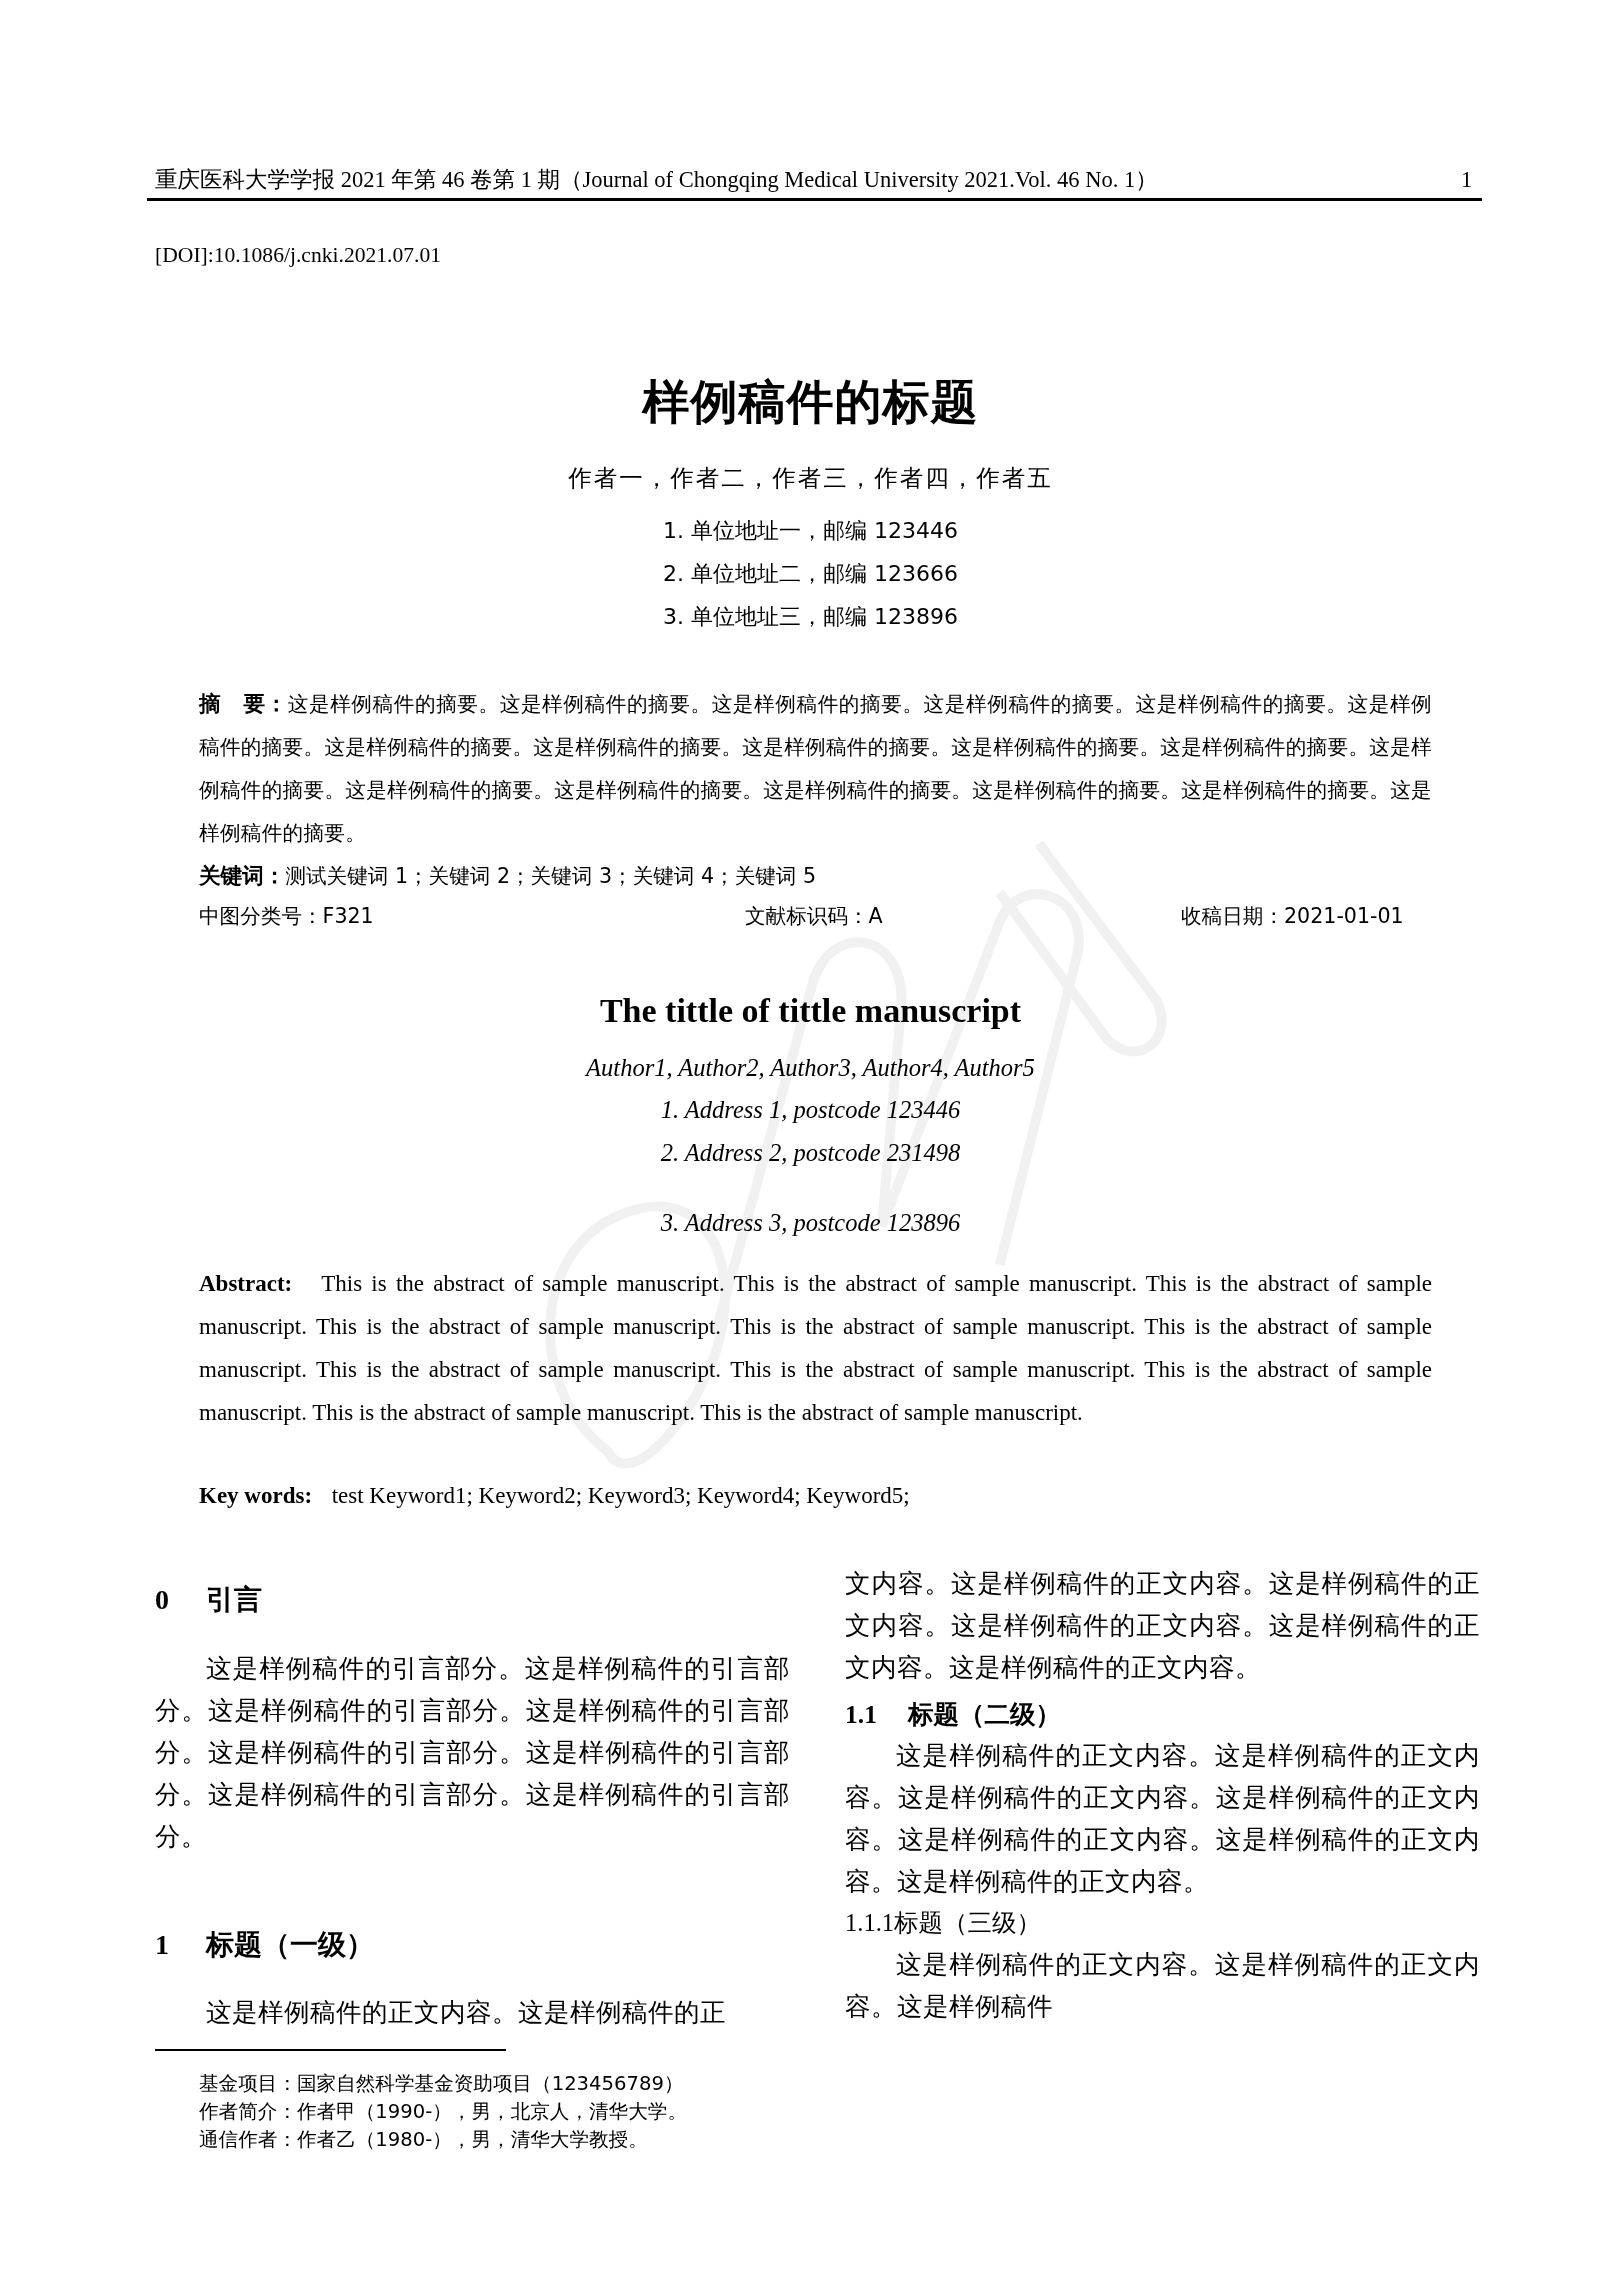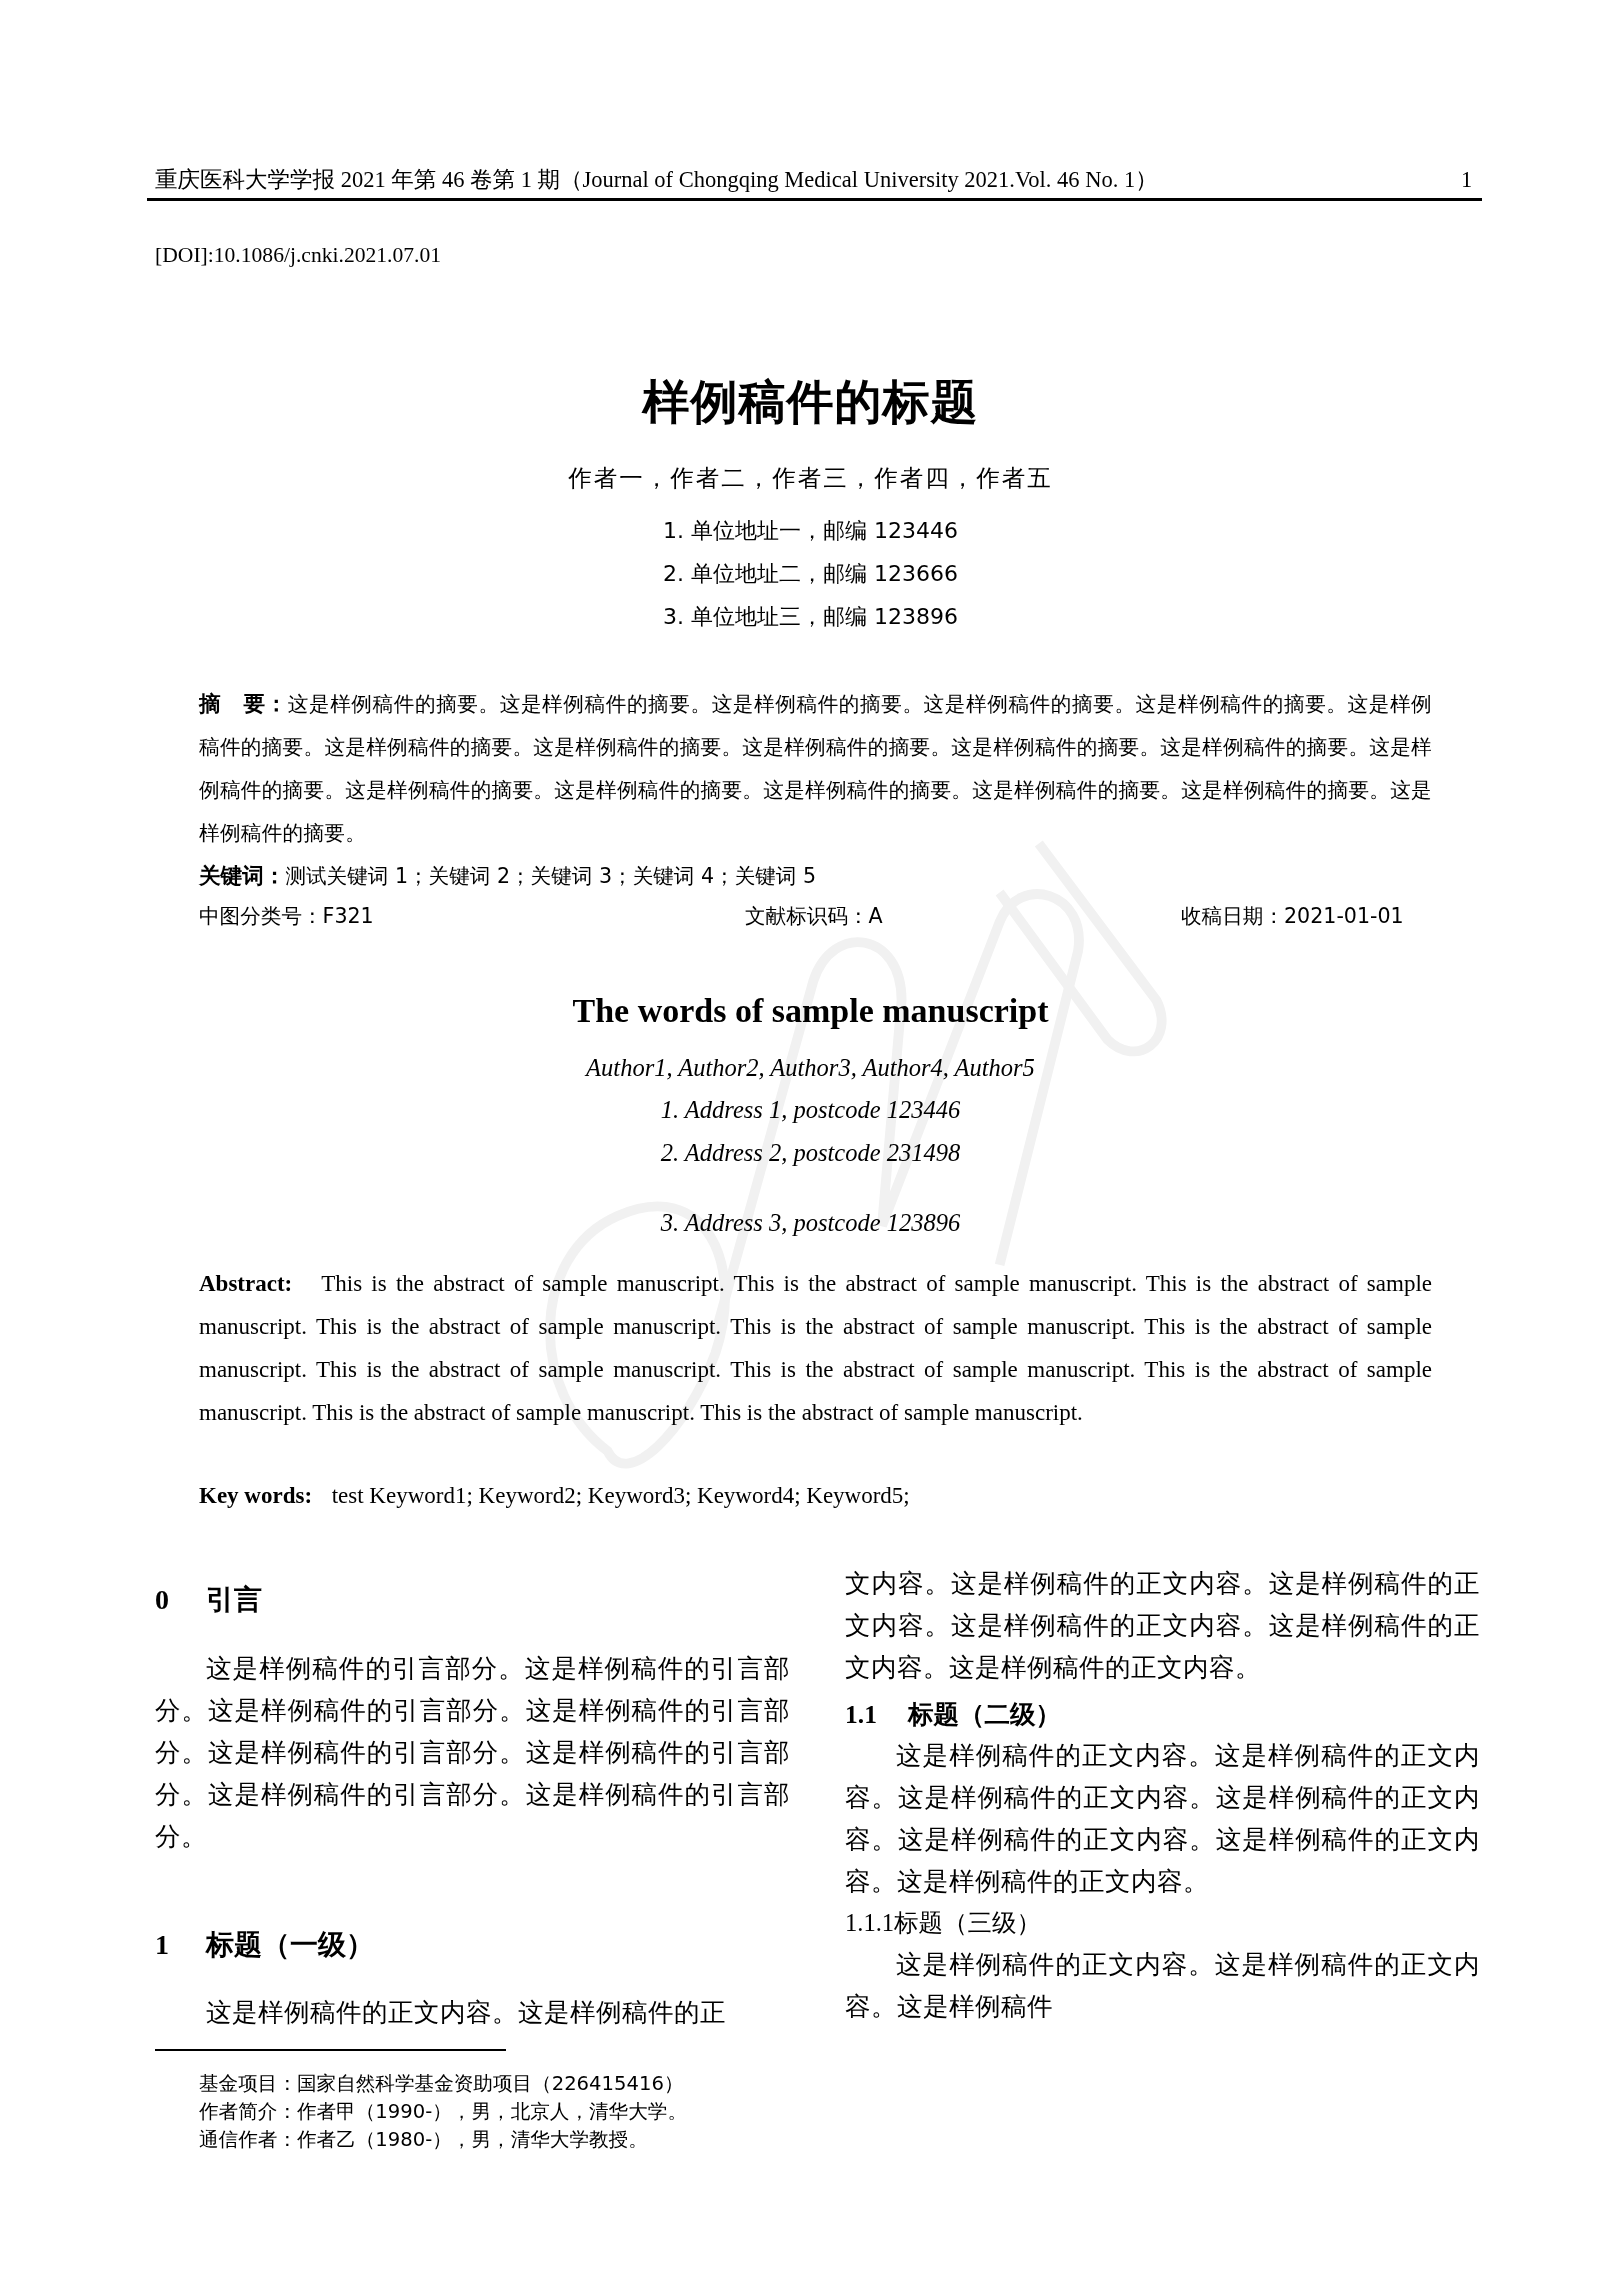--- a/index.html
+++ b/index.html
@@ -106,21 +106,21 @@
   <div class="abstract-cn">
     <span class="label">摘　要：</span><span>这是样例稿件的摘要。这是样例稿件的摘要。这是样例稿件的摘要。这是样例稿件的摘要。这是样例稿件的摘要。这是样例稿件的摘要。这是样例稿件的摘要。这是样例稿件的摘要。这是样例稿件的摘要。这是样例稿件的摘要。这是样例稿件的摘要。这是样例稿件的摘要。这是样例稿件的摘要。这是样例稿件的摘要。这是样例稿件的摘要。这是样例稿件的摘要。这是样例稿件的摘要。这是样例稿件的摘要。</span>
   </div>
   <div class="kw-cn">
     <span class="label">关键词：</span><span>测试关键词 1；关键词 2；关键词 3；关键词 4；关键词 5</span>
   </div>
   <div class="meta-row meta-clc">中图分类号：F321</div>
   <div class="meta-row meta-doccode">文献标识码：A</div>
   <div class="meta-row meta-received">收稿日期：2021-01-01</div>
 
-  <div class="center-block en-title">The words of sample manuscript</div>
+  <div class="center-block en-title">The tittle of tittle manuscript</div>
   <div class="center-block en-authors">Author1, Author2, Author3, Author4, Author5</div>
   <div class="center-block en-addr en-addr-1">1. Address 1, postcode 123446</div>
   <div class="center-block en-addr en-addr-2">2. Address 2, postcode 231498</div>
   <div class="center-block en-addr en-addr-3">3. Address 3, postcode 123896</div>
 
   <div class="abstract-en">
     <span class="label">Abstract:</span><span>This is the abstract of sample manuscript. This is the abstract of sample manuscript. This is the abstract of sample manuscript. This is the abstract of sample manuscript. This is the abstract of sample manuscript. This is the abstract of sample manuscript. This is the abstract of sample manuscript. This is the abstract of sample manuscript. This is the abstract of sample manuscript. This is the abstract of sample manuscript. This is the abstract of sample manuscript.</span>
   </div>
   <div class="kw-en">
     <span class="label">Key words:</span><span>test Keyword1; Keyword2; Keyword3; Keyword4; Keyword5;</span>
@@ -141,18 +141,18 @@
     <span class="num">1.1</span><span>标题（二级）</span>
   </div>
   <div class="col para indent r-body2" style="top:1734px;">这是样例稿件的正文内容。这是样例稿件的正文内容。这是样例稿件的正文内容。这是样例稿件的正文内容。这是样例稿件的正文内容。这是样例稿件的正文内容。这是样例稿件的正文内容。</div>
   <div class="h3 r-h3">
     <span class="num">1.1.1</span><span>标题（三级）</span>
   </div>
   <div class="col para indent r-body3" style="top:1943px;">这是样例稿件的正文内容。这是样例稿件的正文内容。这是样例稿件</div>
 
   <div class="footnote-rule"></div>
   <div class="footnotes">
-    <div>基金项目：国家自然科学基金资助项目（226415416）</div>
+    <div>基金项目：国家自然科学基金资助项目（123456789）</div>
     <div>作者简介：作者甲（1990-），男，北京人，清华大学。</div>
     <div>通信作者：作者乙（1980-），男，清华大学教授。</div>
   </div>
 </div>
 
 
 </body></html>

